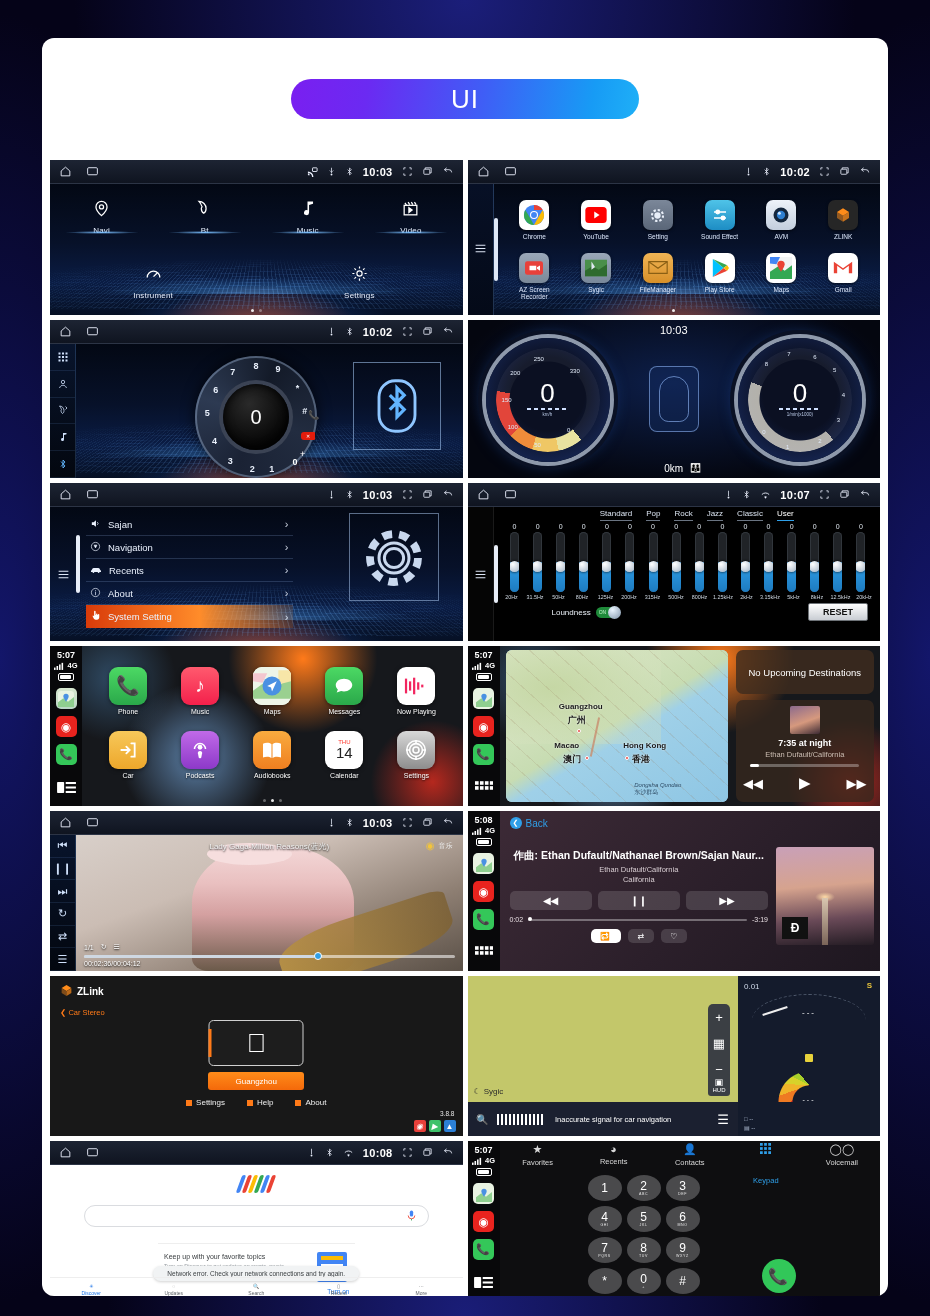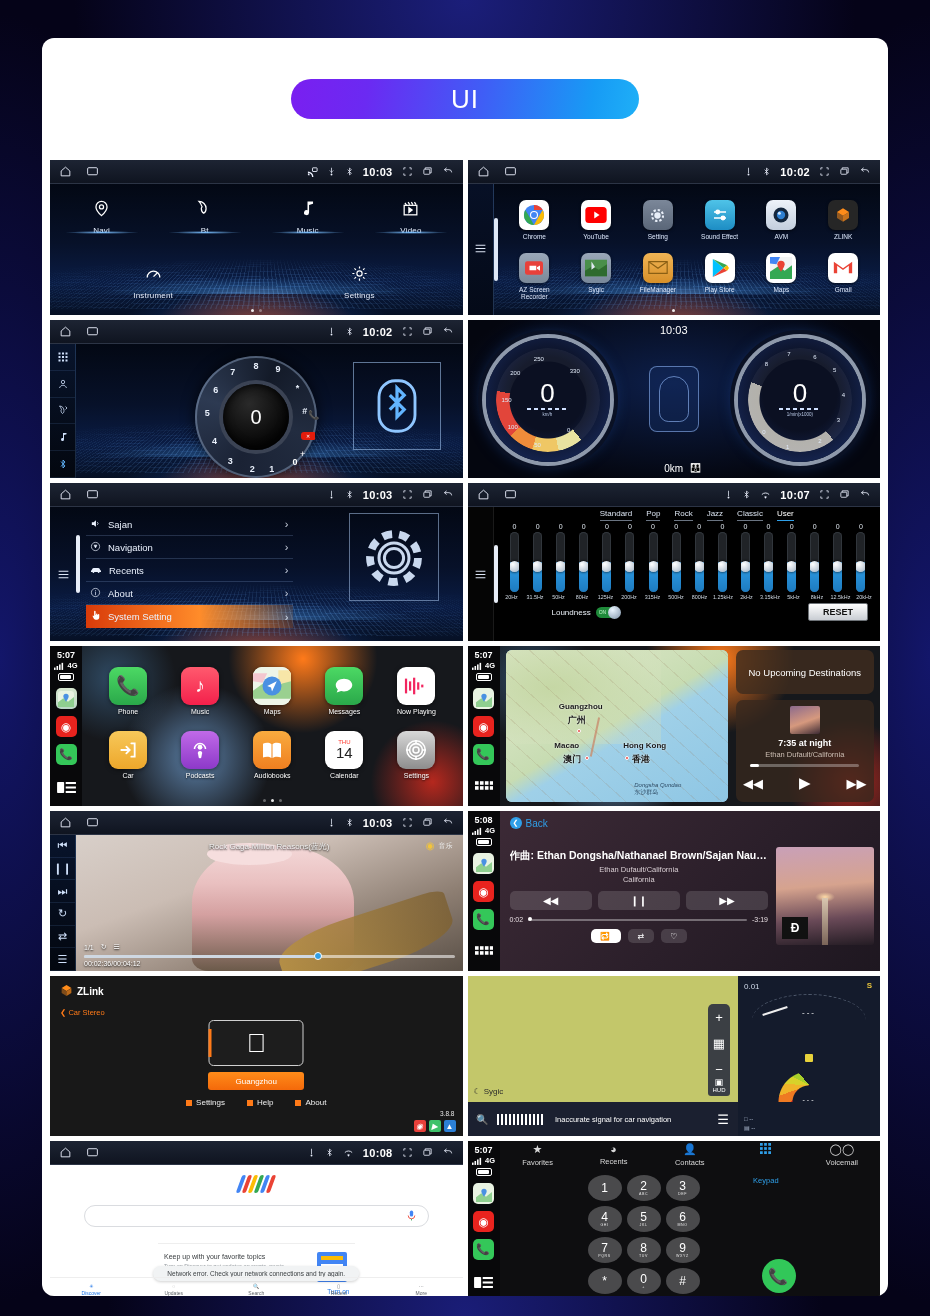--- a/index.html
+++ b/index.html
@@ -1326,21 +1326,21 @@
           <div class="ri">❙❙</div>
           <div class="ri">⏭</div>
           <div class="ri">↻</div>
           <div class="ri">⇄</div>
           <div class="ri">☰</div>
         </div>
         <div class="vid">
           <div class="vid-figure"></div>
             <div class="vid-hat"></div>
             <div class="vid-guitar"></div>
-          <div class="vid-title">Rock Gaga-Million Reasons(蓝光)</div>
+          <div class="vid-title">Lady Gaga-Million Reasons(蓝光)</div>
           <div class="vid-tr">
             <span style="color:#f2c43b;font-size:10px">◉</span>
             <span>音乐</span>
           </div>
           <div class="vid-ctr">
             <div class="vid-meta">
               <span>1/1</span>
               <span>↻</span>
               <span>☰</span>
             </div>
@@ -1392,21 +1392,21 @@
                   <rect x="16.5" y="5.5" width="3.5" height="4"></rect>
                 </svg>
               </div>
           </div>
           <div class="cp-body" style="background:linear-gradient(135deg,#3c2a36,#2b1f2a 55%,#1e1720)">
             <div style="position:absolute;left:10px;top:6px;display:flex;align-items:center;gap:4px;color:#2f9fe8;font-size:10px">
               <span style="width:12px;height:12px;border-radius:50%;background:#2f9fe8;color:#fff;font-size:7px;display:flex;align-items:center;justify-content:center">❮</span>
               <span>Back</span>
             </div>
             <div style="position:absolute;left:10px;right:112px;top:38px;text-align:center">
-              <div style="color:#fff;font-size:10.5px;font-weight:bold;white-space:nowrap;overflow:hidden;text-overflow:ellipsis">作曲: Ethan Dongsha/Nathanael Brown/Sajan Naur...</div>
+              <div style="color:#fff;font-size:10.5px;font-weight:bold;white-space:nowrap;overflow:hidden;text-overflow:ellipsis">作曲: Ethan Dufault/Nathanael Brown/Sajan Naur...</div>
               <div style="color:#d9cfd4;font-size:7.5px;margin-top:2px">Ethan Dufault/California</div>
               <div style="color:#d9cfd4;font-size:7.5px;margin-top:1px">California</div>
               <div style="display:flex;gap:6px;margin-top:7px">
                 <div style="flex:1;height:19px;background:rgba(255,255,255,.14);border-radius:5px;display:flex;align-items:center;justify-content:center;color:#fff;font-size:10px">◀◀</div>
                 <div style="flex:1;height:19px;background:rgba(255,255,255,.14);border-radius:5px;display:flex;align-items:center;justify-content:center;color:#fff;font-size:10px">❙❙</div>
                 <div style="flex:1;height:19px;background:rgba(255,255,255,.14);border-radius:5px;display:flex;align-items:center;justify-content:center;color:#fff;font-size:10px">▶▶</div>
               </div>
               <div style="display:flex;align-items:center;gap:5px;margin-top:6px">
                 <span style="color:#e6dde1;font-size:7px">0:02</span>
                 <span style="flex:1;height:2px;background:rgba(255,255,255,.35);border-radius:2px;position:relative">

